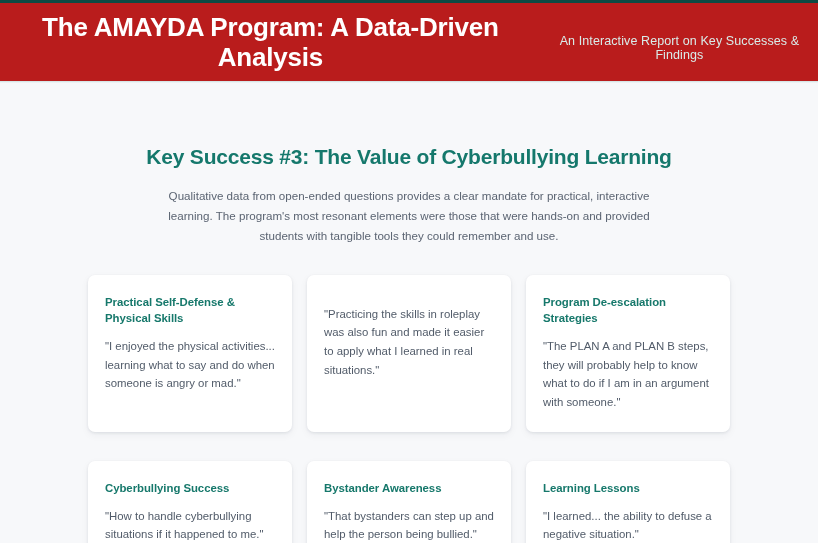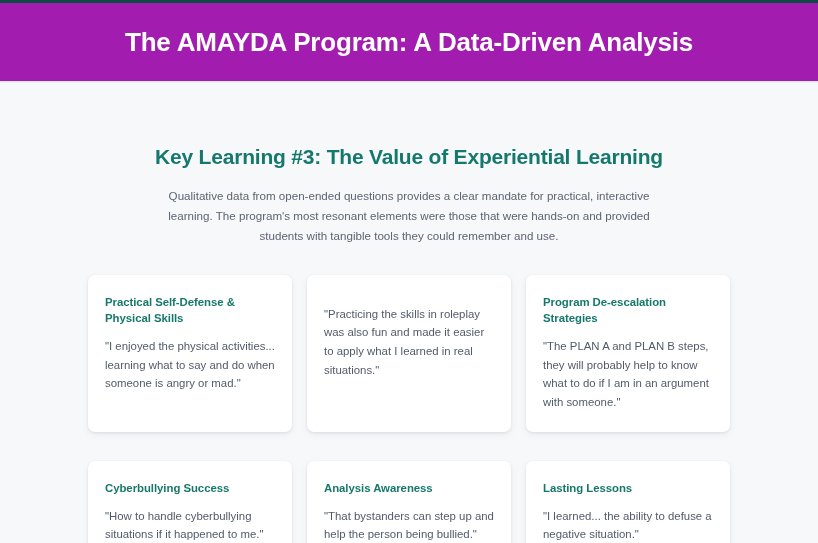--- a/index.html
+++ b/index.html
@@ -18,21 +18,21 @@
 
   
   .top-rule {
     height: 3px;
     width: 100%;
     background: #0d4a43;
   }
 
   
   .site-header {
-    background: #a21caf;
+    background: #b91c1c;
     height: 78px;
     width: 100%;
     display: flex;
     align-items: center;
     justify-content: center;
     padding-top: 2px;
   }
 
   .site-title {
     color: #ffffff;
@@ -116,26 +116,27 @@
     margin-top: 11px;
   }
 </style>
 </head>
 <body>
 
 <div class="top-rule"></div>
 
 <header class="site-header">
   <h1 class="site-title">The AMAYDA Program: A Data-Driven Analysis</h1>
+  <p class="site-subtitle">An Interactive Report on Key Successes &amp; Findings</p>
 </header>
 <div class="header-shadow"></div>
 
 <main class="page-main">
 
-  <h2 class="section-title">Key Learning #3: The Value of Experiential Learning</h2>
+  <h2 class="section-title">Key Success #3: The Value of Cyberbullying Learning</h2>
   <p class="section-intro">Qualitative data from open-ended questions provides a clear mandate for practical, interactive learning. The program's most resonant elements were those that were hands-on and provided students with tangible tools they could remember and use.</p>
 
   <section class="card-grid card-row-1">
     <article class="quote-card">
       <h3 class="card-title">Practical Self-Defense &amp; Physical Skills</h3>
       <p class="card-quote">"I enjoyed the physical activities... learning what to say and do when someone is angry or mad."</p>
     </article>
     <article class="quote-card">
       <p class="card-quote">"Practicing the skills in roleplay was also fun and made it easier to apply what I learned in real situations."</p>
     </article>
@@ -144,22 +145,22 @@
       <p class="card-quote">"The PLAN A and PLAN B steps, they will probably help to know what to do if I am in an argument with someone."</p>
     </article>
   </section>
 
   <section class="card-grid card-row-2">
     <article class="quote-card">
       <h3 class="card-title">Cyberbullying Success</h3>
       <p class="card-quote">"How to handle cyberbullying situations if it happened to me."</p>
     </article>
     <article class="quote-card">
-      <h3 class="card-title">Analysis Awareness</h3>
+      <h3 class="card-title">Bystander Awareness</h3>
       <p class="card-quote">"That bystanders can step up and help the person being bullied."</p>
     </article>
     <article class="quote-card">
-      <h3 class="card-title">Lasting Lessons</h3>
+      <h3 class="card-title">Learning Lessons</h3>
       <p class="card-quote">"I learned... the ability to defuse a negative situation."</p>
     </article>
   </section>
 
 </main>
 
 </body></html>

